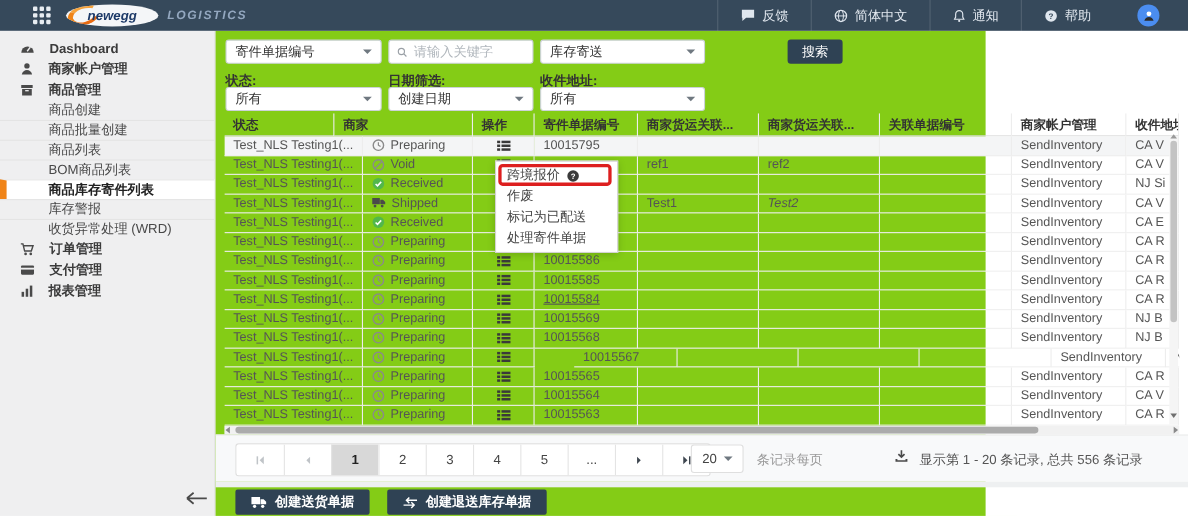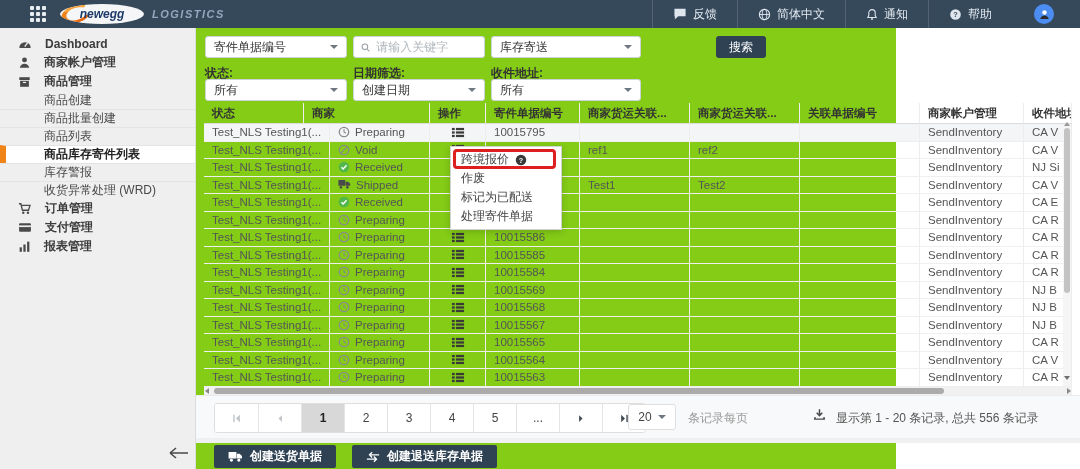--- a/index.html
+++ b/index.html
@@ -226,20 +226,23 @@
     </div>
     <div class="side-item sub first">
       <span>商品创建</span>
     </div>
     <div class="side-item sub">
       <span>商品批量创建</span>
     </div>
     <div class="side-item sub">
       <span>商品列表</span>
     </div>
+    <div class="side-item sub">
+      <span>BOM商品列表</span>
+    </div>
     <div class="side-item sub active">
       <span>商品库存寄件列表</span>
     </div>
     <div class="side-item sub">
       <span>库存警报</span>
     </div>
     <div class="side-item sub">
       <span>收货异常处理 (WRD)</span>
     </div>
     <div class="side-item parent">
@@ -443,21 +446,21 @@
                 <rect x="1" y="6.2" width="3.2" height="2.6"></rect>
                 <rect x="5.6" y="6.2" width="9.4" height="2.6"></rect>
                 <rect x="1" y="10.2" width="3.2" height="2.6"></rect>
                 <rect x="5.6" y="10.2" width="9.4" height="2.6"></rect>
               </g>
             </svg>
           </span>
         </div>
         <div class="td" style="width: 94px;"></div>
         <div class="td" style="width: 110px;">Test1</div>
-        <div class="td" style="width: 110px;">Test2</div>
+        <div class="td" style="width: 110px; font-style: italic;">Test2</div>
         <div class="td" style="width: 120px;"></div>
         <div class="td" style="width: 104px;">SendInventory</div>
         <div class="td" style="width: 48px;">CA V</div>
       </div>
       <div class="tr">
         <div class="td" style="width: 126px;">Test_NLS Testing1(...</div>
         <div class="td" style="width: 100px;">
           <span class="st-ic" style="display: flex;">
             <svg width="12" height="12" viewBox="0 0 16 16">
               <circle cx="8" cy="8" r="7" fill="#52b74b"></circle>
@@ -601,21 +604,21 @@
                 <rect x="1" y="2.2" width="3.2" height="2.6"></rect>
                 <rect x="5.6" y="2.2" width="9.4" height="2.6"></rect>
                 <rect x="1" y="6.2" width="3.2" height="2.6"></rect>
                 <rect x="5.6" y="6.2" width="9.4" height="2.6"></rect>
                 <rect x="1" y="10.2" width="3.2" height="2.6"></rect>
                 <rect x="5.6" y="10.2" width="9.4" height="2.6"></rect>
               </g>
             </svg>
           </span>
         </div>
-        <div class="td" style="width: 94px;">10015584</div>
+        <div class="td" style="width: 94px; text-decoration: underline;">10015584</div>
         <div class="td" style="width: 110px;"></div>
         <div class="td" style="width: 110px;"></div>
         <div class="td" style="width: 120px;"></div>
         <div class="td" style="width: 104px;">SendInventory</div>
         <div class="td" style="width: 48px;">CA R</div>
       </div>
       <div class="tr">
         <div class="td" style="width: 126px;">Test_NLS Testing1(...</div>
         <div class="td" style="width: 100px;">
           <span class="st-ic" style="display: flex;">
@@ -697,21 +700,21 @@
                 <rect x="1" y="2.2" width="3.2" height="2.6"></rect>
                 <rect x="5.6" y="2.2" width="9.4" height="2.6"></rect>
                 <rect x="1" y="6.2" width="3.2" height="2.6"></rect>
                 <rect x="5.6" y="6.2" width="9.4" height="2.6"></rect>
                 <rect x="1" y="10.2" width="3.2" height="2.6"></rect>
                 <rect x="5.6" y="10.2" width="9.4" height="2.6"></rect>
               </g>
             </svg>
           </span>
         </div>
-        <div class="td" style="width: 94px;">10015567</div>
+        <div class="td" style="width: 94px; margin-left: 36px;">10015567</div>
         <div class="td" style="width: 110px;"></div>
         <div class="td" style="width: 110px;"></div>
         <div class="td" style="width: 120px;"></div>
         <div class="td" style="width: 104px;">SendInventory</div>
         <div class="td" style="width: 48px;">NJ B</div>
       </div>
       <div class="tr">
         <div class="td" style="width: 126px;">Test_NLS Testing1(...</div>
         <div class="td" style="width: 100px;">
           <span class="st-ic" style="display: flex;">

